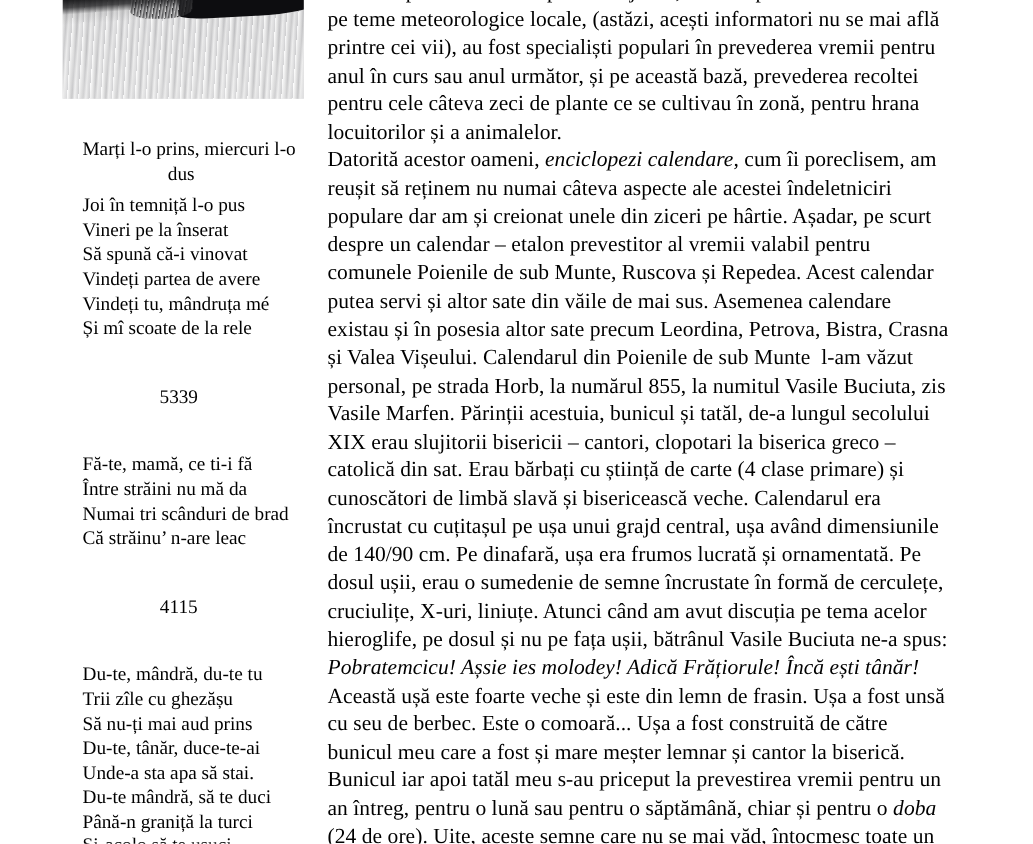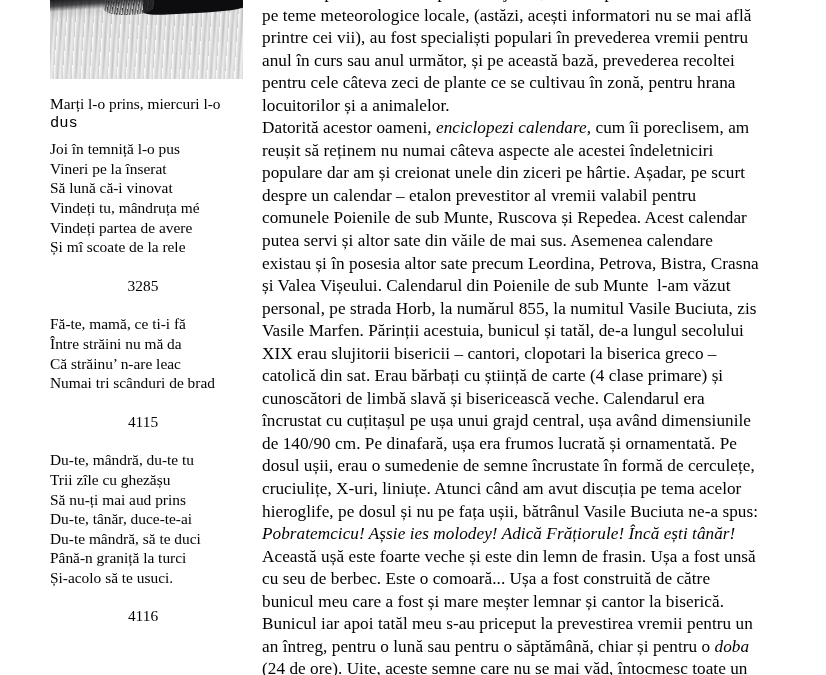--- a/index.html
+++ b/index.html
@@ -70,32 +70,31 @@
     background:
       repeating-linear-gradient(100deg,
         rgba(30,30,32,0.85) 0px,
         rgba(120,120,122,0.25) 2px,
         rgba(40,40,42,0.7) 3px,
         rgba(200,200,200,0.2) 5px);
     border-radius: 0 0 50% 35%;
   }
 
   .verse-block {
-    margin: 0;
+    margin: 16px;
     padding: 0;
   }
   .verse-line {
     font-size: 15.4px;
     line-height: 19.6px;
     white-space: pre;
   }
   .verse-line.indent-right {
-    text-align: left;
+    text-align: center;
     padding-right: 6px;
-    font-family: Liberation Mono, monospace;
   }
   .poem-title {
     font-size: 15.4px;
     line-height: 19.6px;
     text-align: center;
     padding-right: 10px;
   }
   .spacer-sm { height: 19px; }
   .spacer-xs { height: 15px; }
 
@@ -123,42 +122,43 @@
   <div class="col-left">
     <div class="photo"></div>
     <div id="left-poems">
         <div class="spacer-xs"></div>
         <div class="verse-block">
           <div class="verse-line">Marți l-o prins, miercuri l-o</div>
           <div class="verse-line indent-right">dus</div>
           <div style="height: 6px;"></div>
           <div class="verse-line">Joi în temniță l-o pus</div>
           <div class="verse-line">Vineri pe la înserat</div>
-          <div class="verse-line">Să lună că-i vinovat</div>
+          <div class="verse-line">Să spună că-i vinovat</div>
+          <div class="verse-line">Vindeți partea de avere</div>
           <div class="verse-line">Vindeți tu, mândruța mé</div>
-          <div class="verse-line">Vindeți partea de avere</div>
           <div class="verse-line">Și mî scoate de la rele</div>
         </div>
         <div class="spacer-sm"></div>
-        <div class="poem-title">3285</div>
+        <div class="poem-title">5339</div>
         <div class="spacer-sm"></div>
         <div class="verse-block">
           <div class="verse-line">Fă-te, mamă, ce ti-i fă</div>
           <div class="verse-line">Între străini nu mă da</div>
+          <div class="verse-line">Numai tri scânduri de brad</div>
           <div class="verse-line">Că străinu’ n-are leac</div>
-          <div class="verse-line">Numai tri scânduri de brad</div>
         </div>
         <div class="spacer-sm"></div>
         <div class="poem-title">4115</div>
         <div class="spacer-sm"></div>
         <div class="verse-block">
           <div class="verse-line">Du-te, mândră, du-te tu</div>
           <div class="verse-line">Trii zîle cu ghezășu</div>
           <div class="verse-line">Să nu-ți mai aud prins</div>
           <div class="verse-line">Du-te, tânăr, duce-te-ai</div>
+          <div class="verse-line">Unde-a sta apa să stai.</div>
           <div class="verse-line">Du-te mândră, să te duci</div>
           <div class="verse-line">Până-n graniță la turci</div>
           <div class="verse-line">Și-acolo să te usuci.</div>
         </div>
         <div class="spacer-sm"></div>
         <div class="poem-title">4116</div>
         <div class="spacer-sm"></div>
       </div>
   </div>
 

